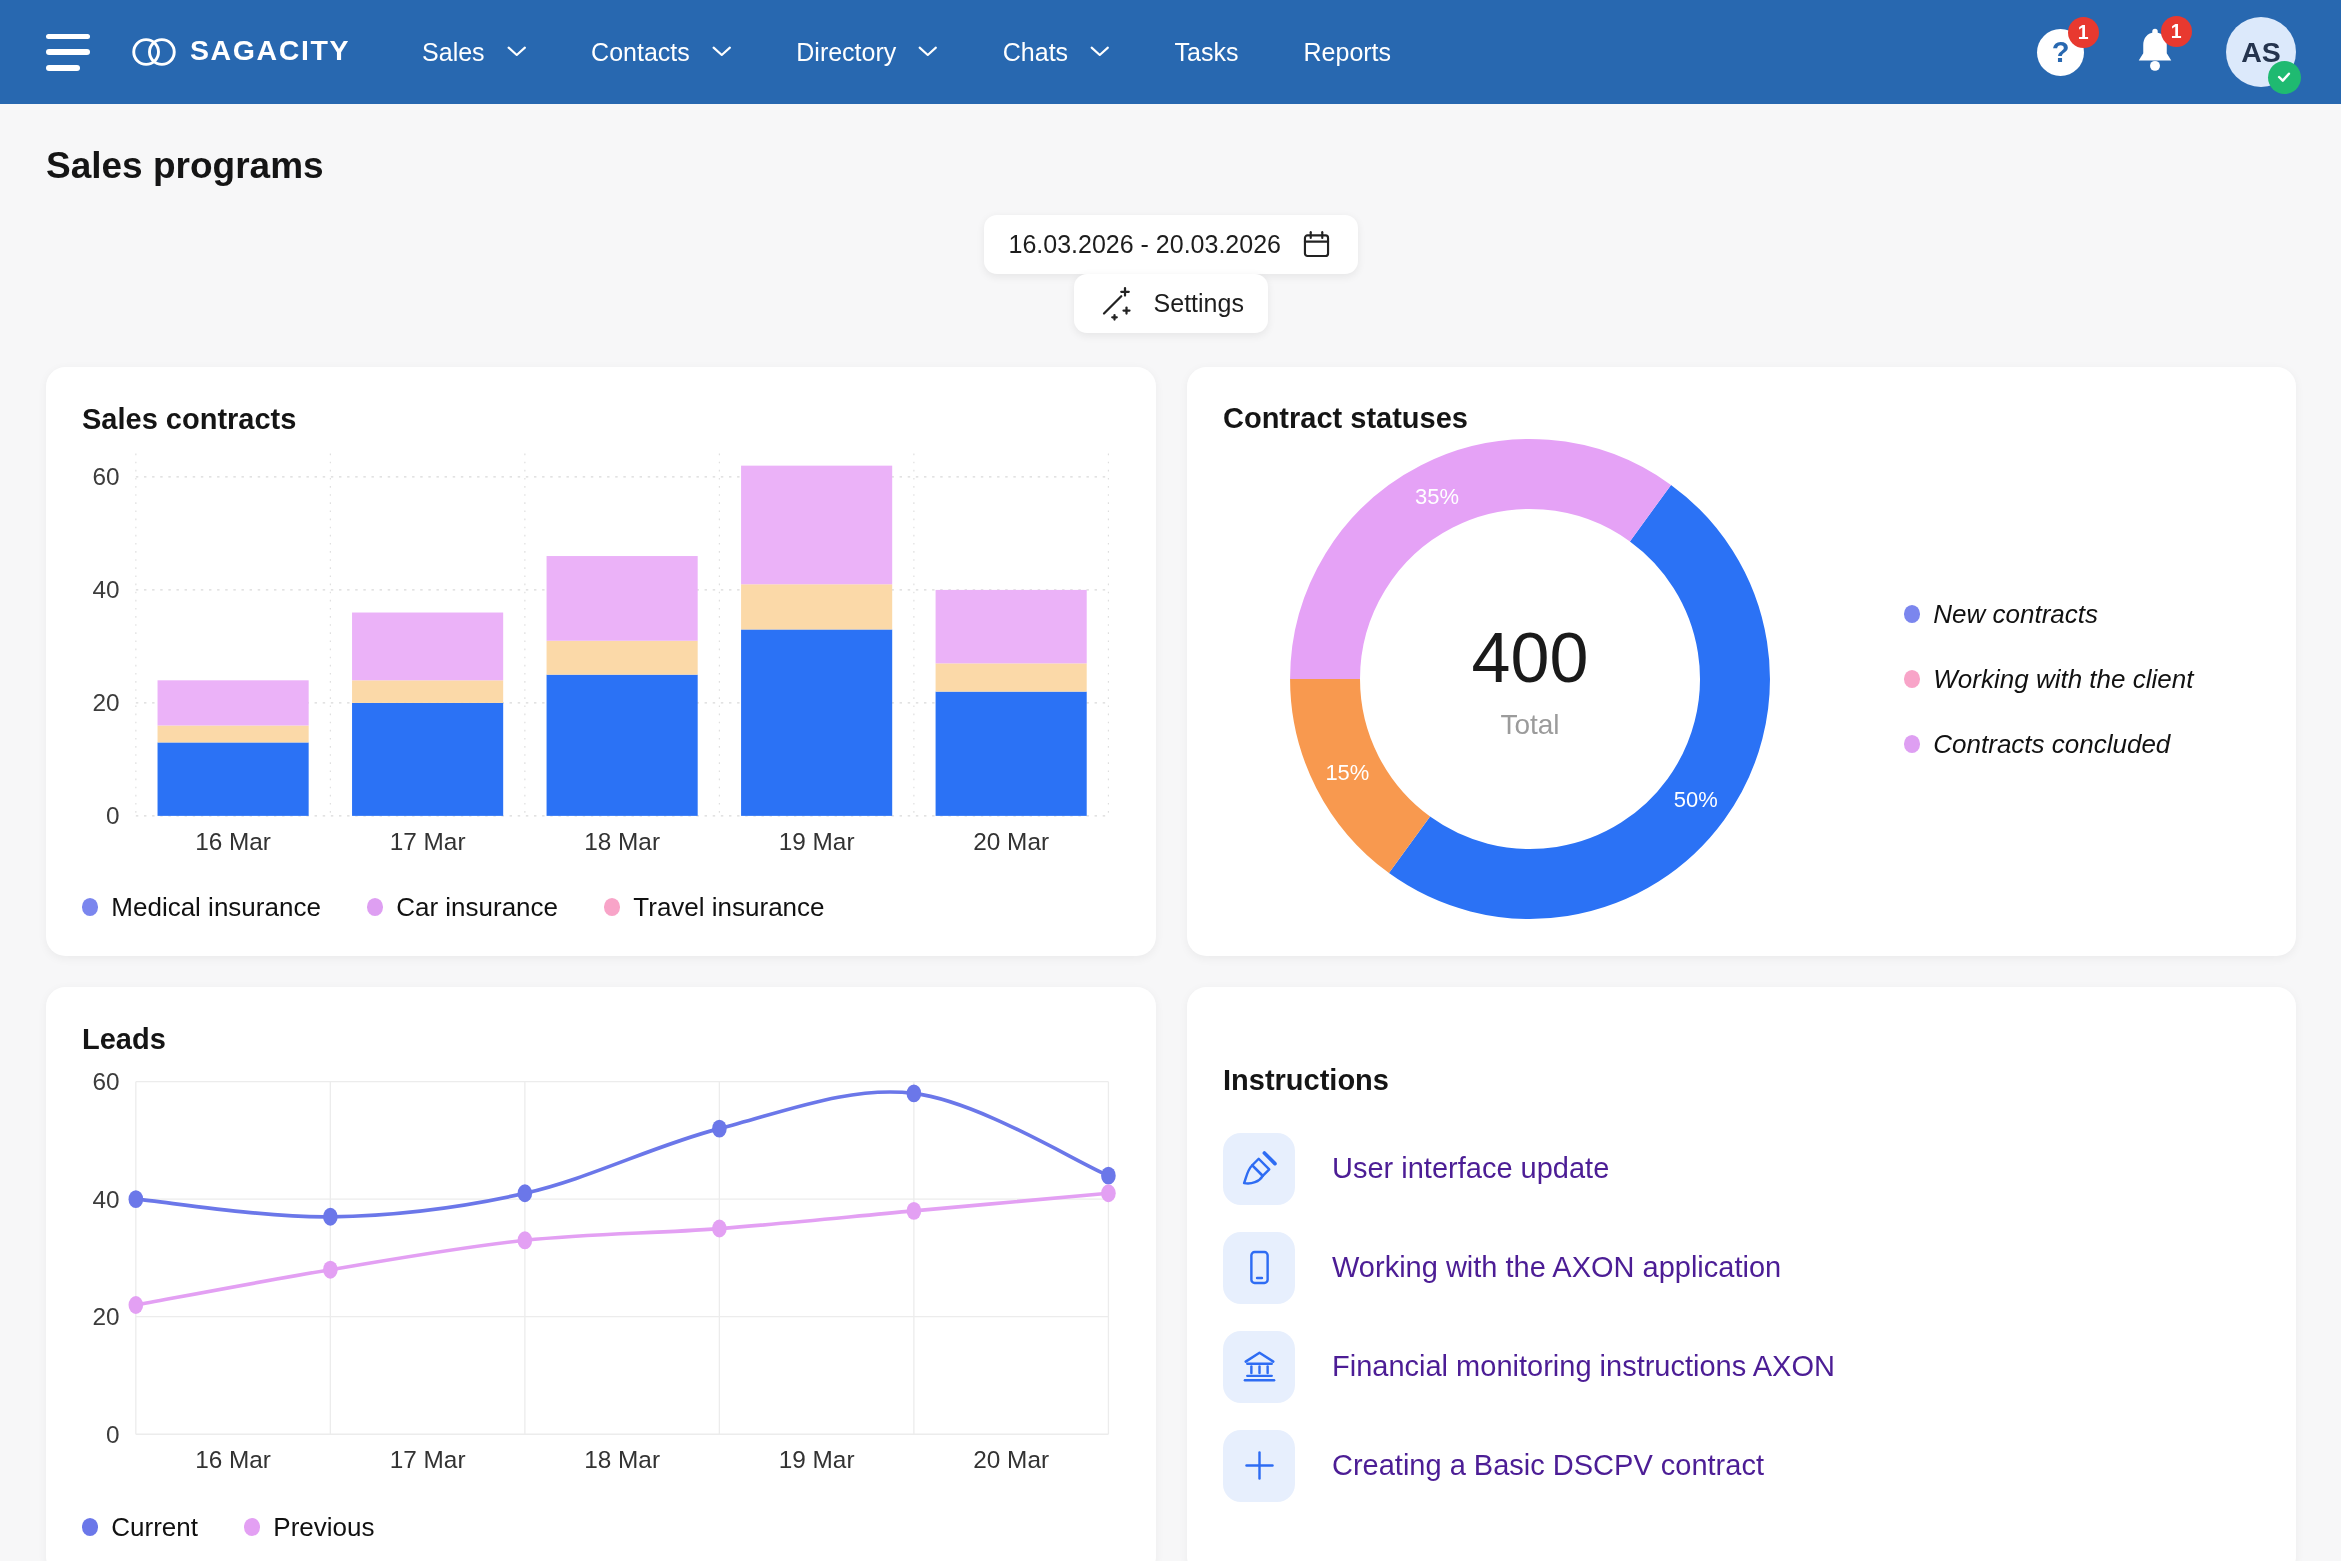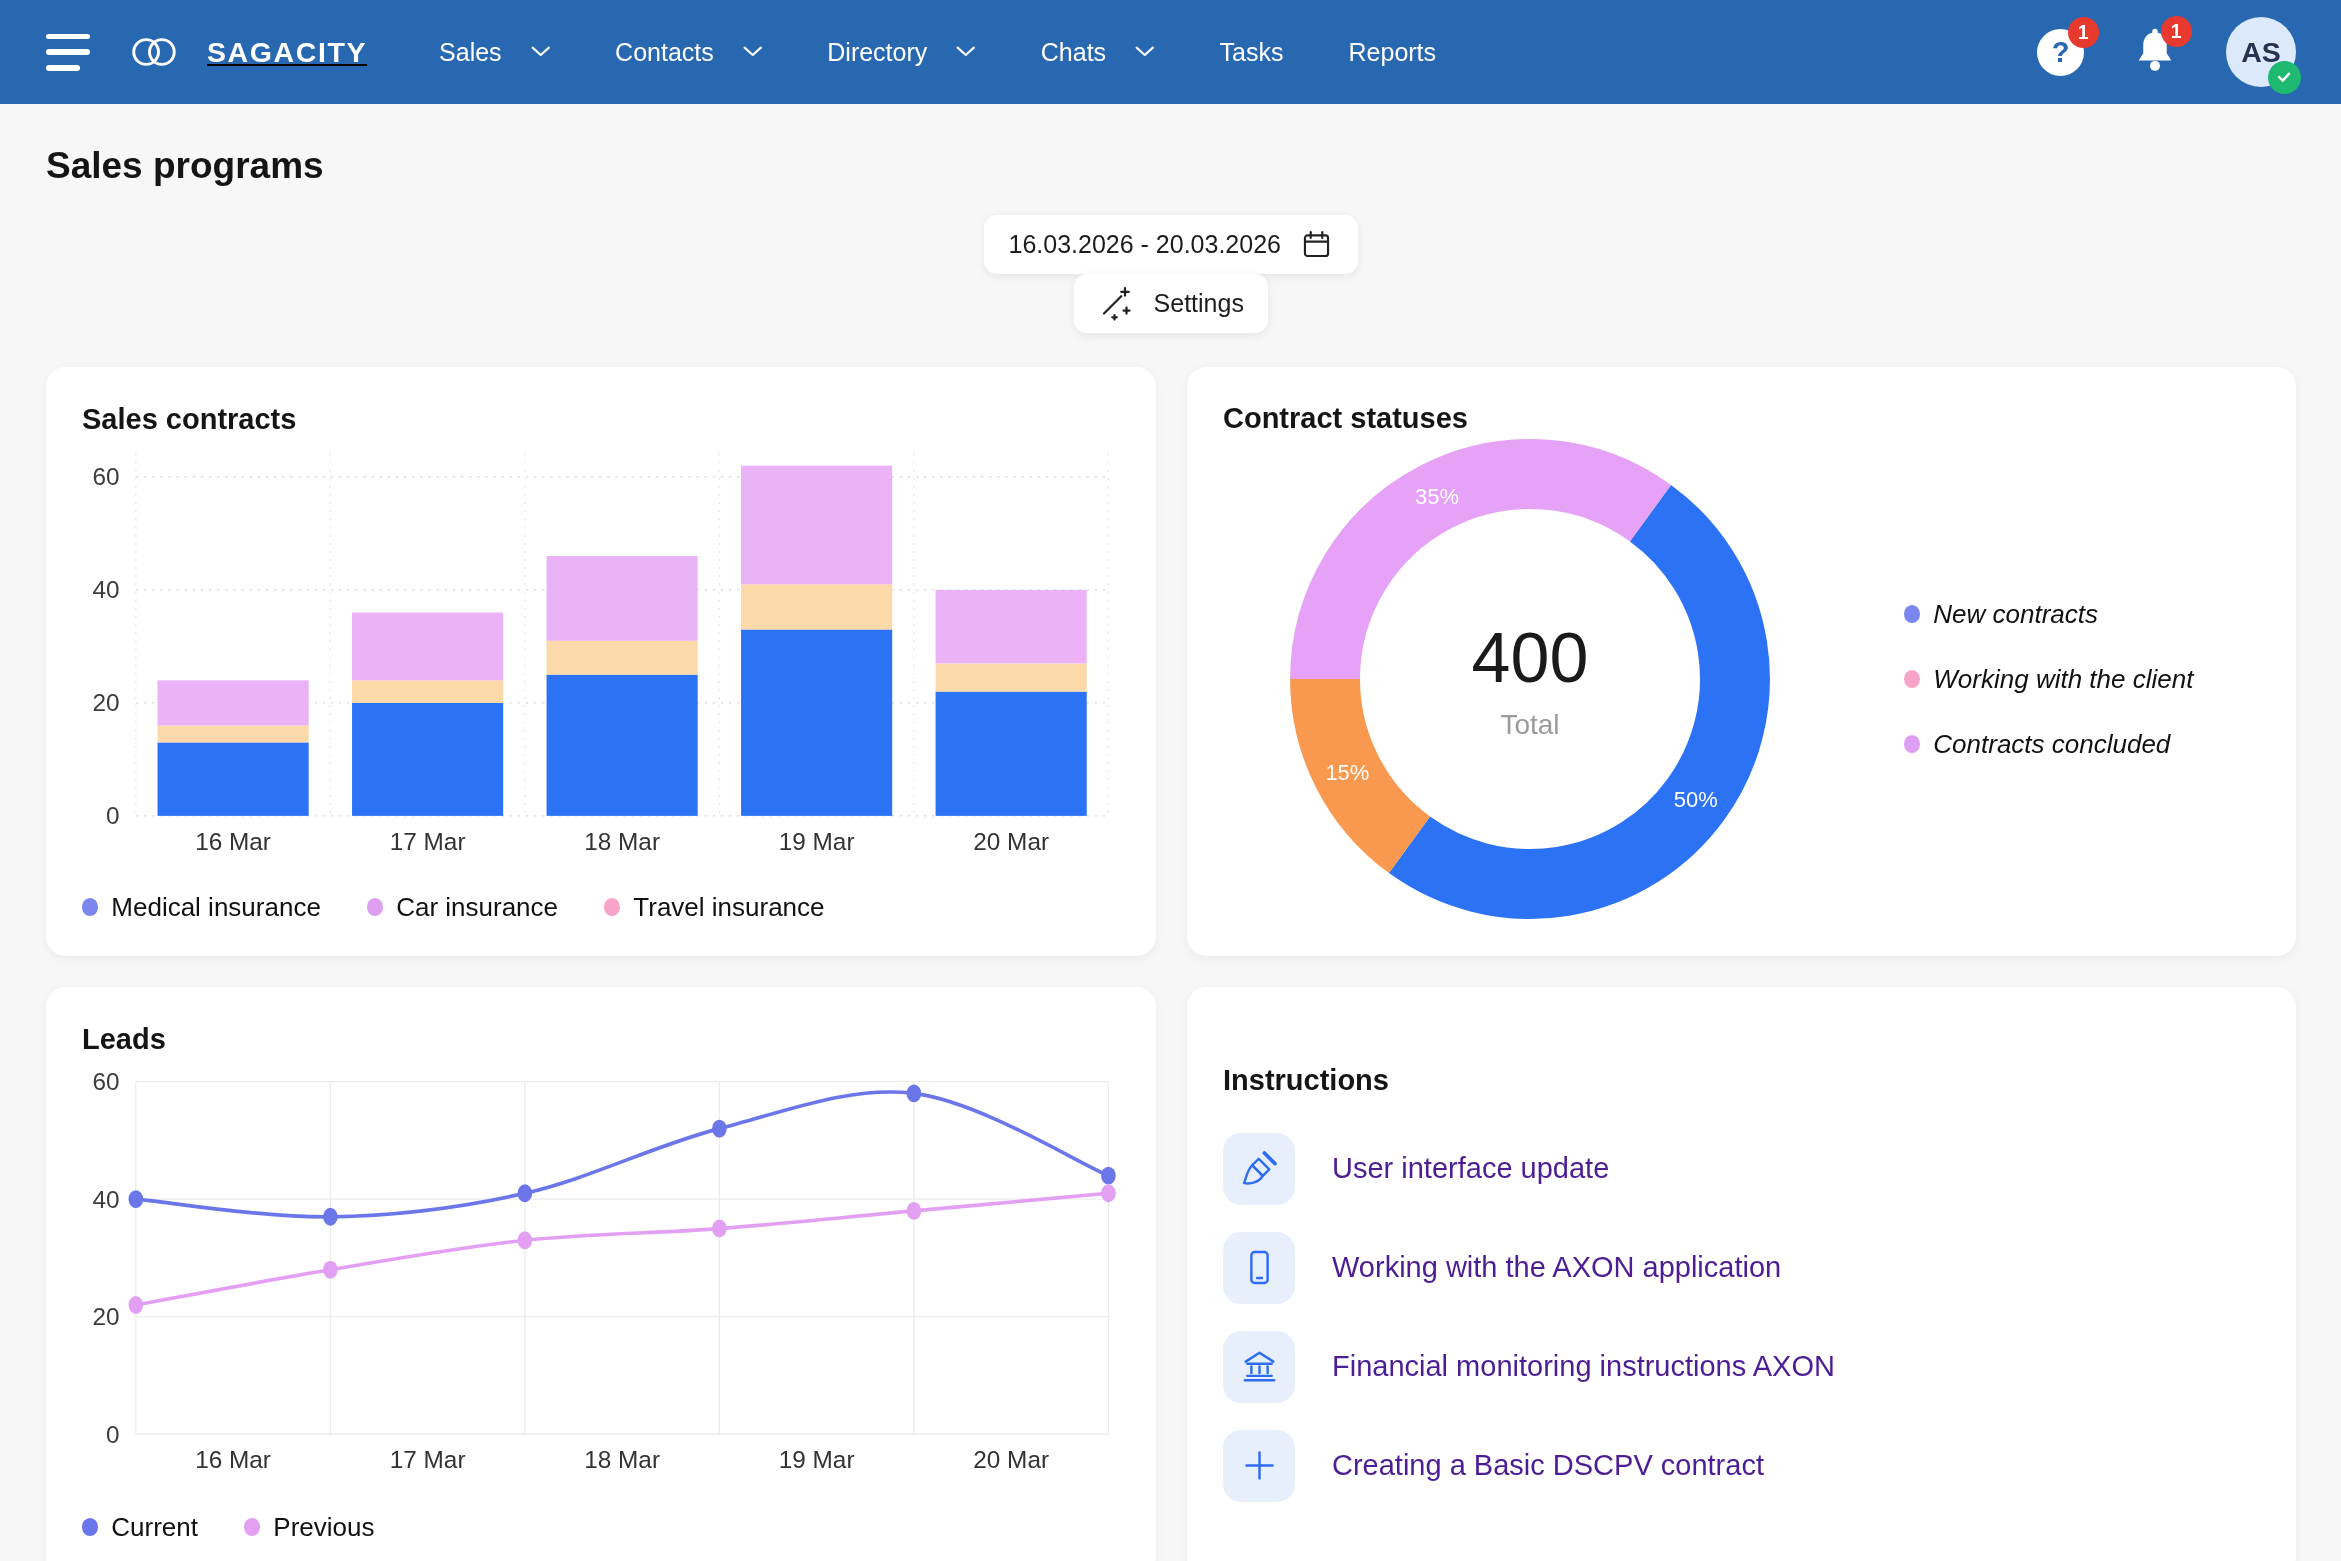--- a/index.html
+++ b/index.html
@@ -5,24 +5,24 @@
   html,body{margin:0;padding:0;}
   body{width:2342px;height:1561px;background:#f7f7f8;font-family:"Liberation Sans",sans-serif;overflow:hidden;}
   svg text{font-family:"Liberation Sans",sans-serif;}
   button{font-family:"Liberation Sans",sans-serif;}
 
   
   .navbar{height:104px;background:#2868b0;display:flex;align-items:center;padding:0 46px;box-sizing:border-box;}
   .hamburger{width:44px;height:37px;display:flex;flex-direction:column;justify-content:space-between;background:none;border:0;cursor:pointer;padding:0;}
   .hamburger span{display:block;height:5.7px;border-radius:3.3px;background:#fff;}
   .hamburger span:nth-child(3){width:78%;}
-  .brand{display:flex;align-items:center;gap:28px;margin-left:39px;cursor:pointer;text-decoration:underline;}
+  .brand{display:flex;align-items:flex-start;gap:11px;margin-left:39px;cursor:pointer;}
   .brand-text{color:#fff;font-size:28.5px;font-weight:700;letter-spacing:1.6px;}
   .menu{display:flex;gap:65px;margin-left:72px;flex:1;align-items:center;}
-  .menu-item{color:#fff;font-size:25px;display:flex;align-items:center;gap:29px;background:none;border:0;cursor:pointer;padding:0;}
+  .menu-item{color:#fff;font-size:25px;display:flex;align-items:center;gap:22px;background:none;border:0;cursor:pointer;padding:0;}
   .nav-right{display:flex;align-items:center;gap:49px;}
   .icon-btn{position:relative;background:none;border:0;cursor:pointer;padding:0;}
   .help-circle{width:47px;height:47px;border-radius:50%;background:#fff;color:#2868b0;font-size:29px;font-weight:700;display:flex;align-items:center;justify-content:center;}
   .nbadge{position:absolute;top:-11.4px;right:-14.6px;background:#e8392f;color:#fff;min-width:31px;height:31px;border-radius:15.5px;font-size:19.5px;font-weight:700;display:flex;align-items:center;justify-content:center;padding:0 3.3px;box-sizing:border-box;}
   .avatar{width:70px;height:70px;border-radius:50%;background:#dce9fb;color:#25344e;font-size:28.5px;font-weight:700;position:relative;display:flex;align-items:center;justify-content:center;background-clip:padding-box;border:0;cursor:pointer;}
   .status-badge{position:absolute;right:-4.9px;bottom:-6.5px;width:33px;height:33px;border-radius:50%;background:#1fba71;display:flex;align-items:center;justify-content:center;}
 
   
   main{padding:16.3px 46px 0;box-sizing:border-box;}
   h1{font-size:37px;font-weight:700;color:#151515;margin:24.4px 0 28px;}

